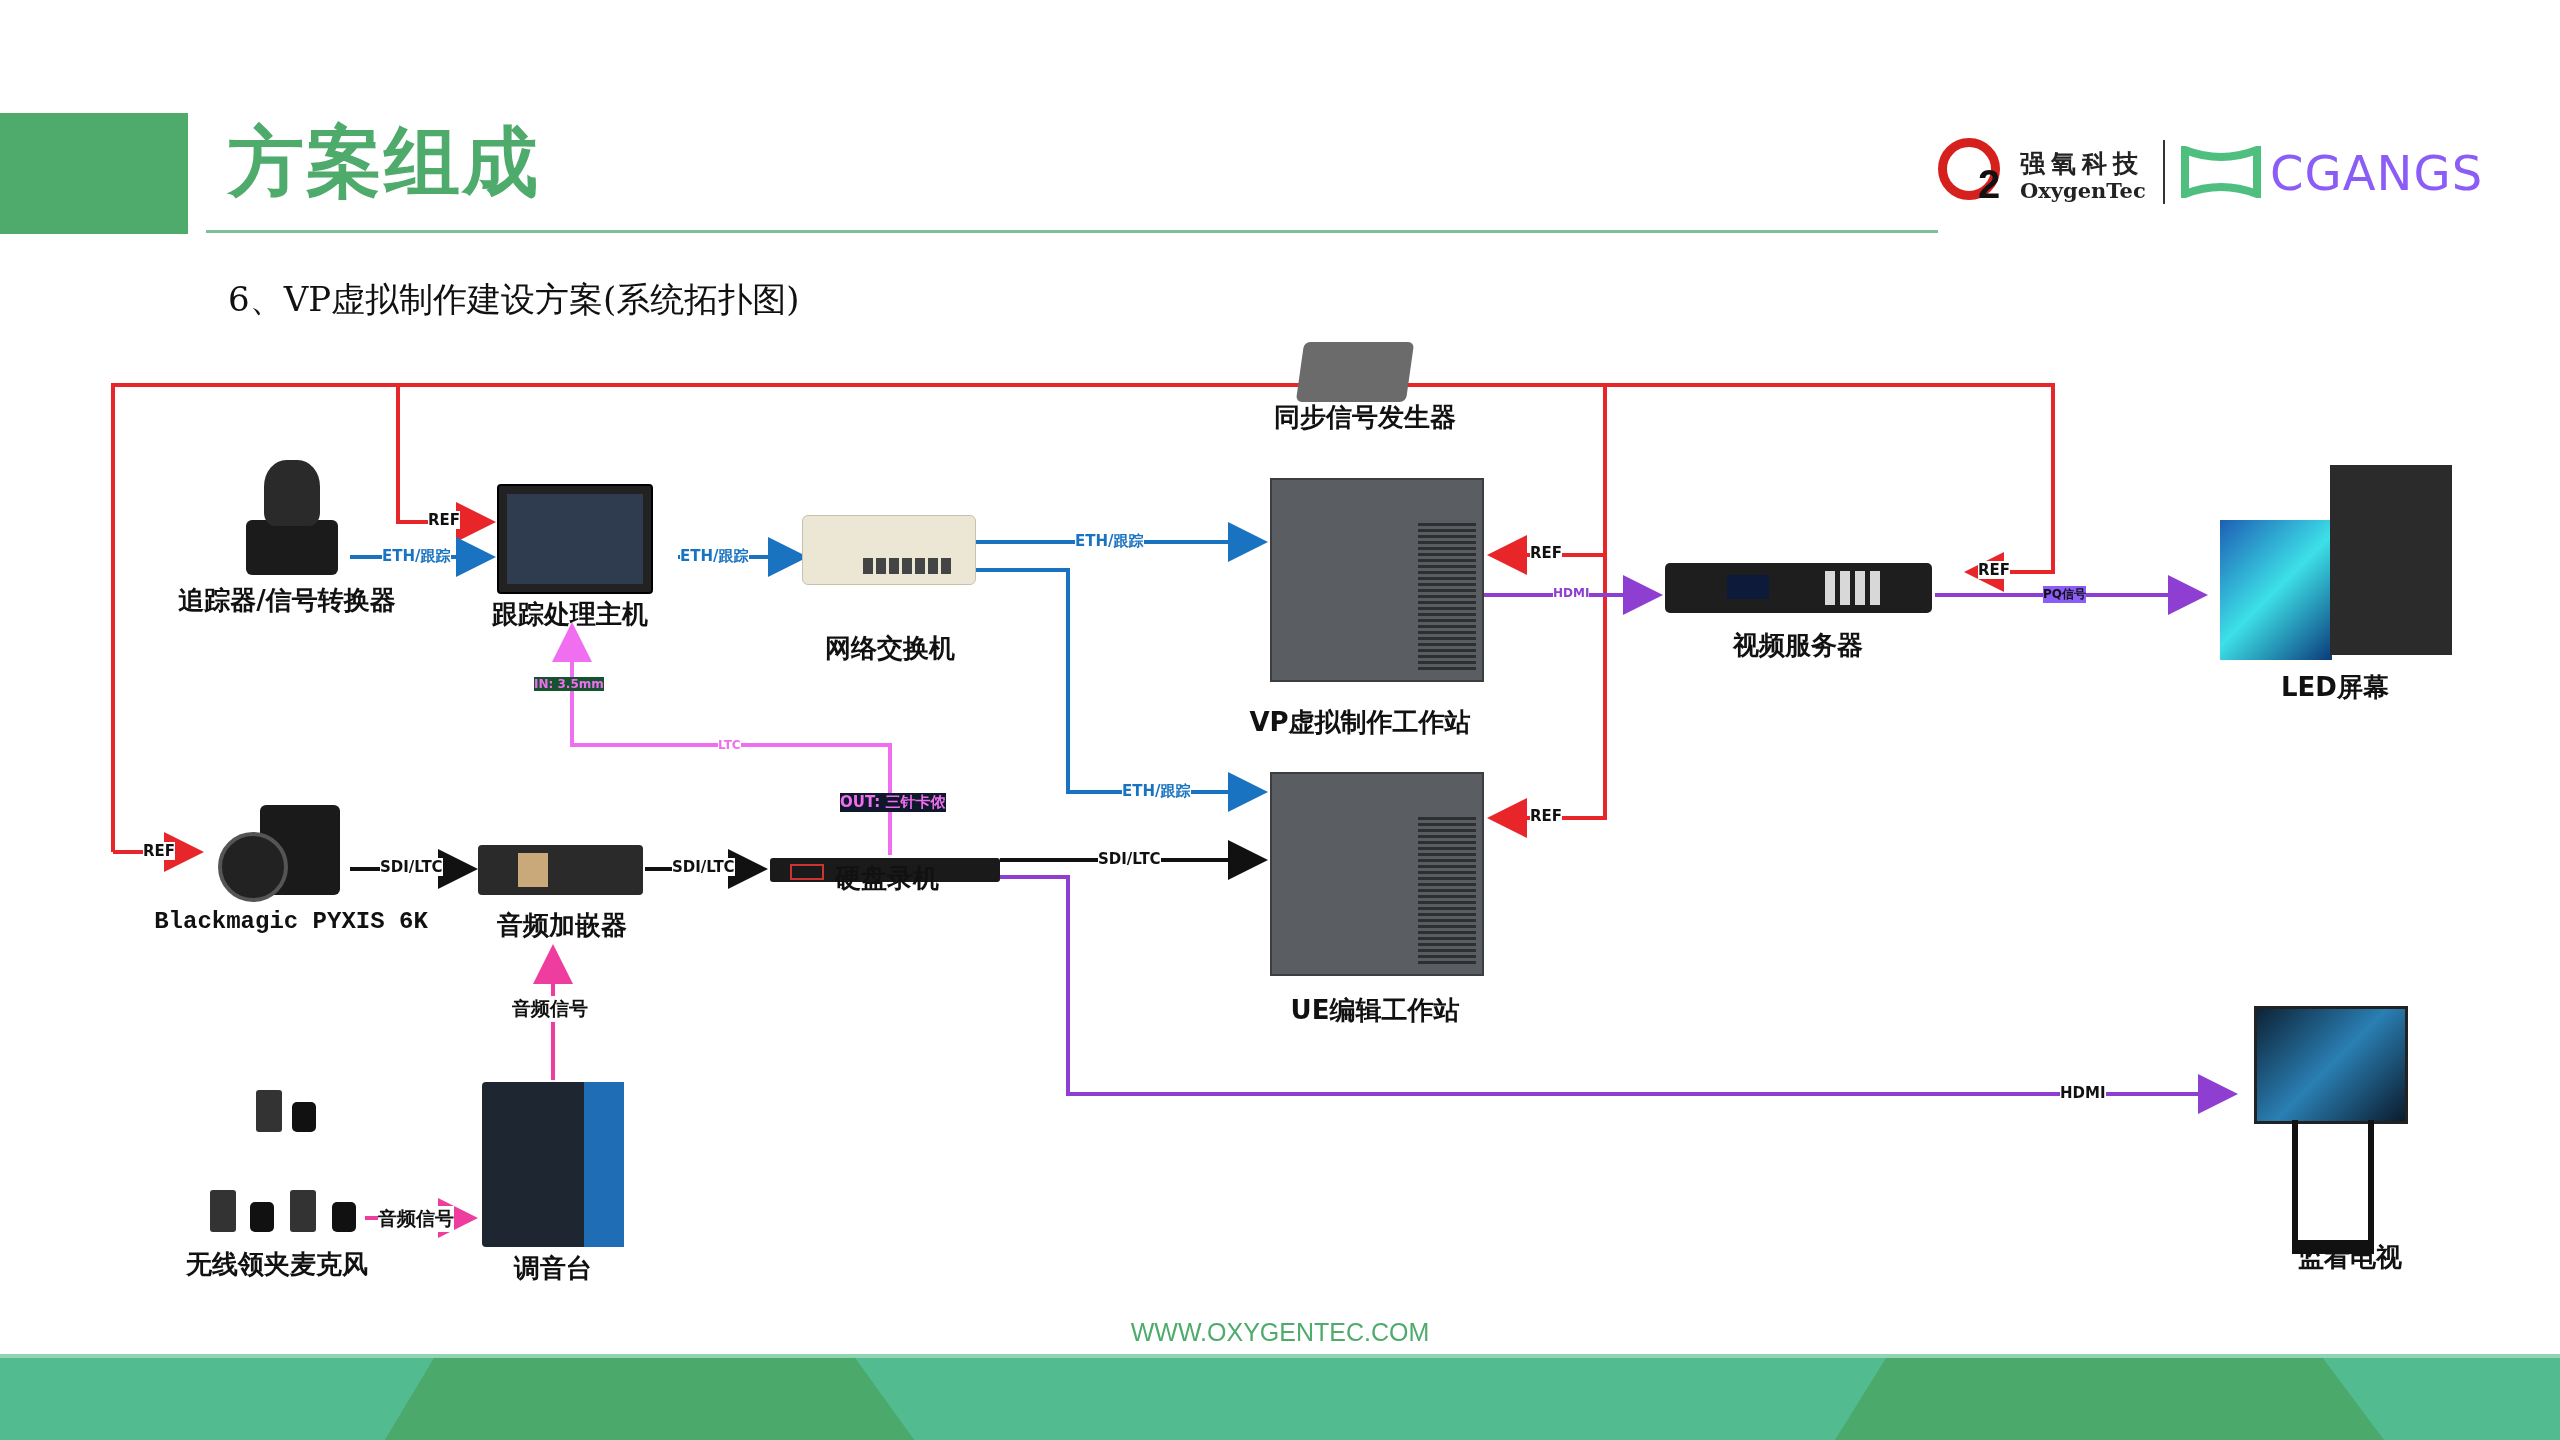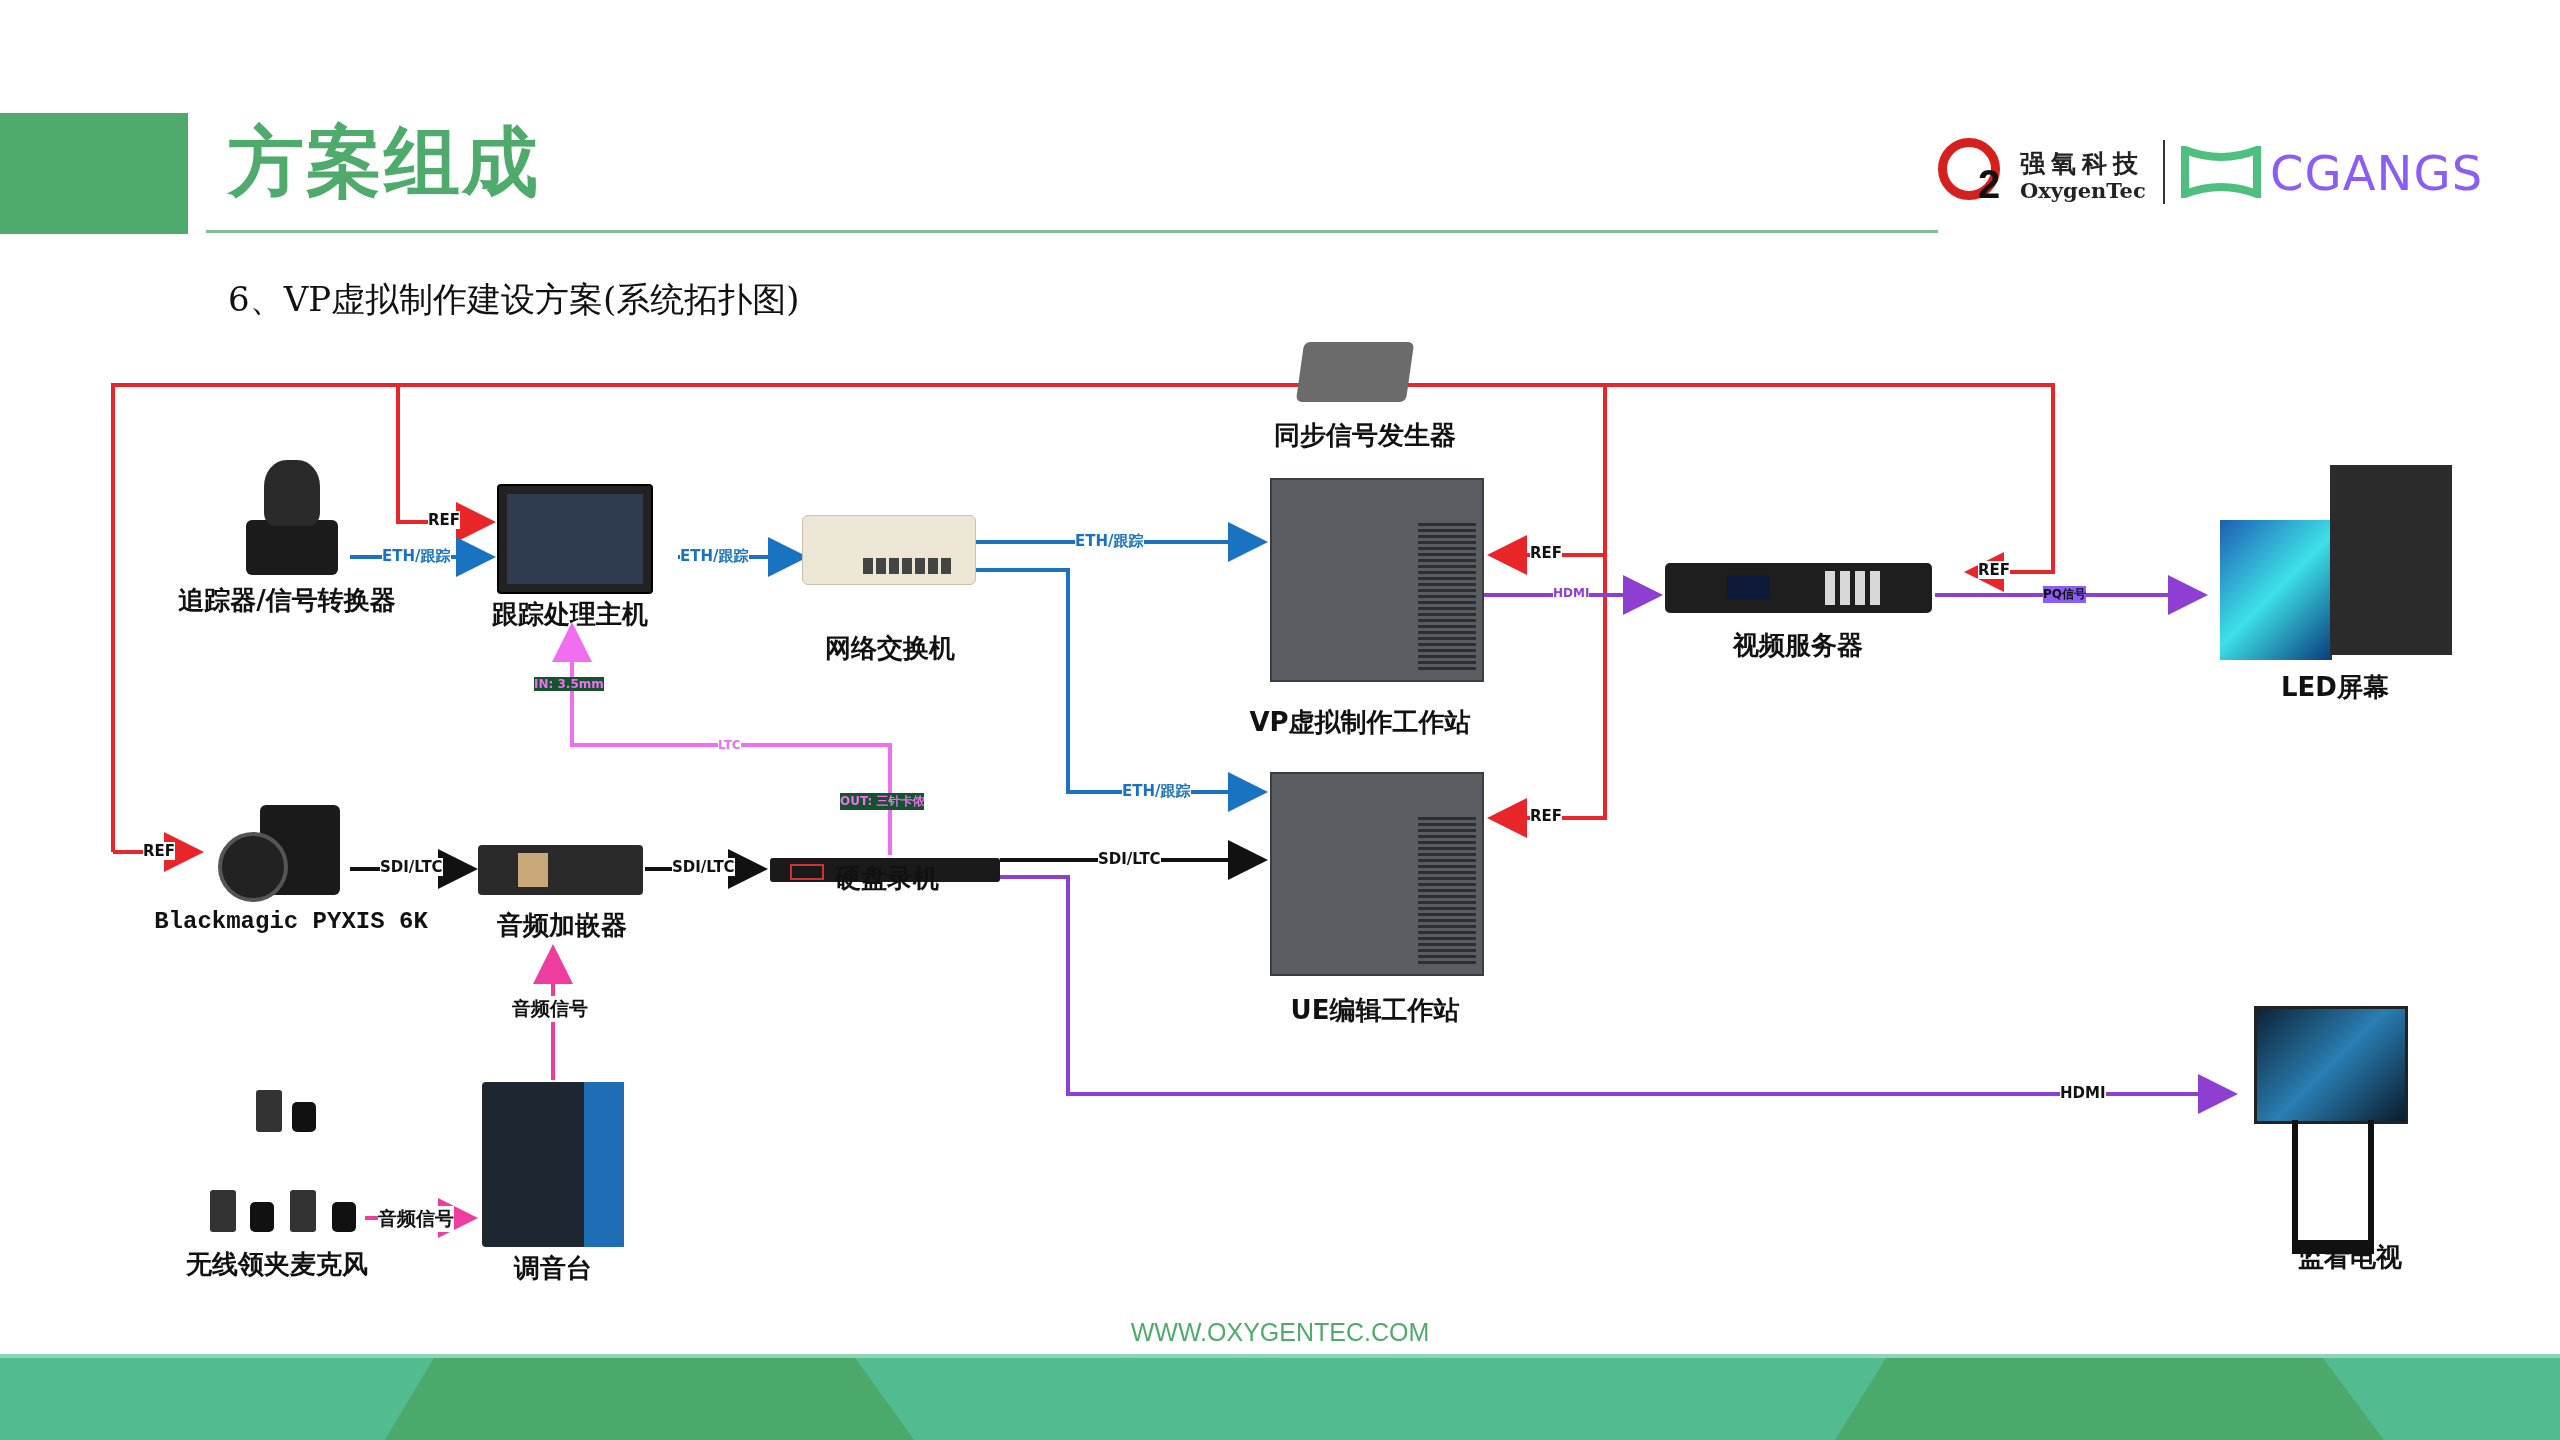--- a/index.html
+++ b/index.html
@@ -117,21 +117,21 @@
 <div class="abs tag" style="left:1978px;top:561px;background:#fff;color:#111;">REF</div>
 <div class="abs tag" style="left:143px;top:842px;background:#fff;color:#111;">REF</div>
 <div class="abs tag" style="left:1553px;top:586px;background:#fff;color:#8e3fd1;font-size:12px;">HDMI</div>
 <div class="abs tag" style="left:2043px;top:586px;background:#8b5cf6;color:#111;font-size:12px;">PQ信号</div>
 <div class="abs tag" style="left:2060px;top:1084px;background:#fff;color:#111;">HDMI</div>
 <div class="abs tag" style="left:380px;top:858px;background:#fff;color:#111;">SDI/LTC</div>
 <div class="abs tag" style="left:672px;top:858px;background:#fff;color:#111;">SDI/LTC</div>
 <div class="abs tag" style="left:1098px;top:850px;background:#fff;color:#111;">SDI/LTC</div>
 <div class="abs tag" style="left:718px;top:738px;background:#fff;color:#f06ef0;font-size:12px;">LTC</div>
 <div class="abs tag" style="left:534px;top:677px;background:#14532d;color:#f06ef0;font-size:12px;">IN: 3.5mm</div>
-<div class="abs tag" style="left:840px;top:793px;background:#14532d;color:#f06ef0;font-size:12px;">OUT: 三针卡侬</div>
+<div class="abs tag" style="left:840px;top:793px;background:#0f172a;color:#f06ef0;font-size:15px;">OUT: 三针卡侬</div>
 <div class="abs tag" style="left:512px;top:996px;background:#fff;color:#111;font-size:19px;">音频信号</div>
 <div class="abs tag" style="left:378px;top:1206px;background:#fff;color:#111;font-size:19px;">音频信号</div>
 
 <div class="dev" style="left:246px;top:460px;width:92px;height:115px;">
   <div style="position:absolute;left:0;top:60px;width:92px;height:55px;background:#1b1b1b;border-radius:6px;"></div>
   <div style="position:absolute;left:18px;top:0;width:56px;height:66px;background:#2a2a2a;border-radius:40% 40% 20% 20%;"></div>
 </div>
 
 <div class="dev" style="left:497px;top:484px;width:152px;height:106px;background:#222;border:2px solid #000;border-radius:4px;">
   <div style="position:absolute;left:8px;top:8px;right:8px;bottom:8px;background:#2f3c4f;"></div>
@@ -184,21 +184,21 @@
 <div class="dev" style="left:482px;top:1082px;width:142px;height:165px;background:#1d2631;border-radius:4px;">
   <div style="position:absolute;right:0;top:0;width:40px;height:165px;background:#1e6db5;"></div>
 </div>
 
 <div class="dev" style="left:2254px;top:1006px;width:148px;height:112px;background:linear-gradient(135deg,#0d2337,#2a7fb4,#0b1b2d);border:3px solid #222;"></div>
 <div class="dev" style="left:2292px;top:1120px;width:70px;height:120px;border-left:6px solid #111;border-right:6px solid #111;border-bottom:14px solid #111;"></div>
 
 <div class="lbl" style="left:287px;top:583px;">追踪器/信号转换器</div>
 <div class="lbl" style="left:570px;top:597px;">跟踪处理主机</div>
 <div class="lbl" style="left:890px;top:590px;margin-top:41px;">网络交换机</div>
-<div class="lbl" style="left:1365px;top:418px;">同步信号发生器</div>
+<div class="lbl" style="left:1365px;top:400px;">同步信号发生器</div>
 <div class="lbl" style="left:1360px;top:705px;">VP虚拟制作工作站</div>
 <div class="lbl" style="left:1798px;top:628px;">视频服务器</div>
 <div class="lbl" style="left:2335px;top:670px;">LED屏幕</div>
 <div class="lbl" style="left:291px;top:908px;font-family:Liberation Mono, monospace;font-size:24px;">Blackmagic PYXIS 6K</div>
 <div class="lbl" style="left:562px;top:908px;">音频加嵌器</div>
 <div class="lbl" style="left:887px;top:861px;">硬盘录机</div>
 <div class="lbl" style="left:1375px;top:993px;">UE编辑工作站</div>
 <div class="lbl" style="left:277px;top:1247px;">无线领夹麦克风</div>
 <div class="lbl" style="left:553px;top:1251px;">调音台</div>
 <div class="lbl" style="left:2350px;top:1240px;">监看电视</div>

